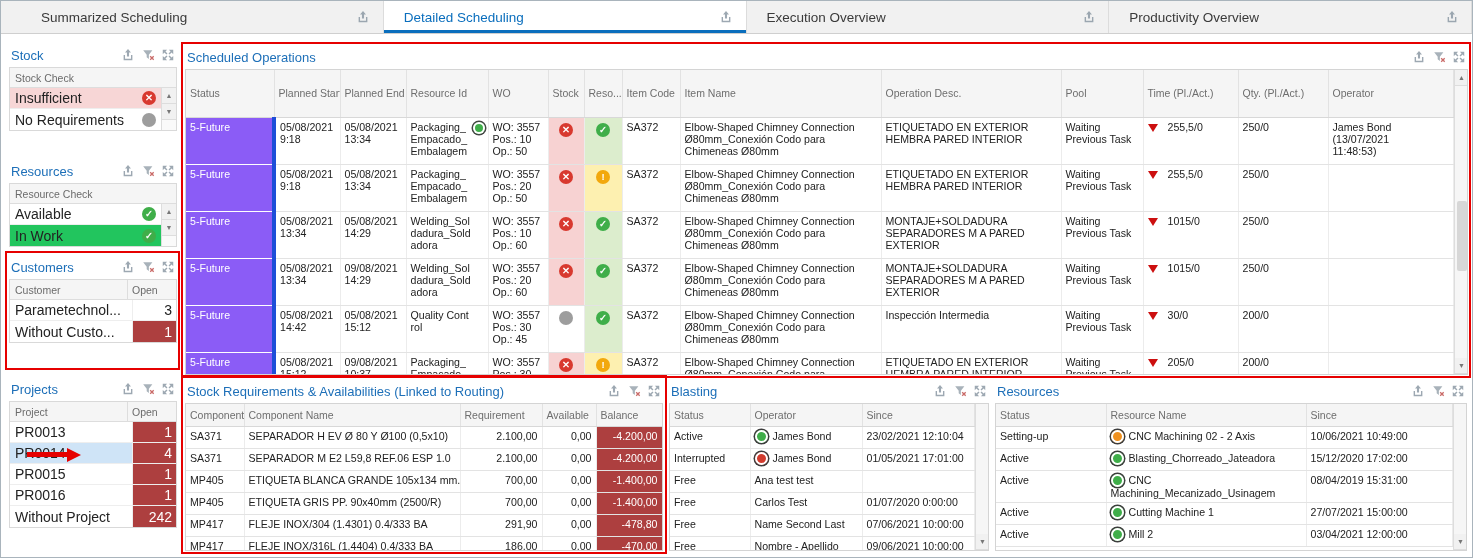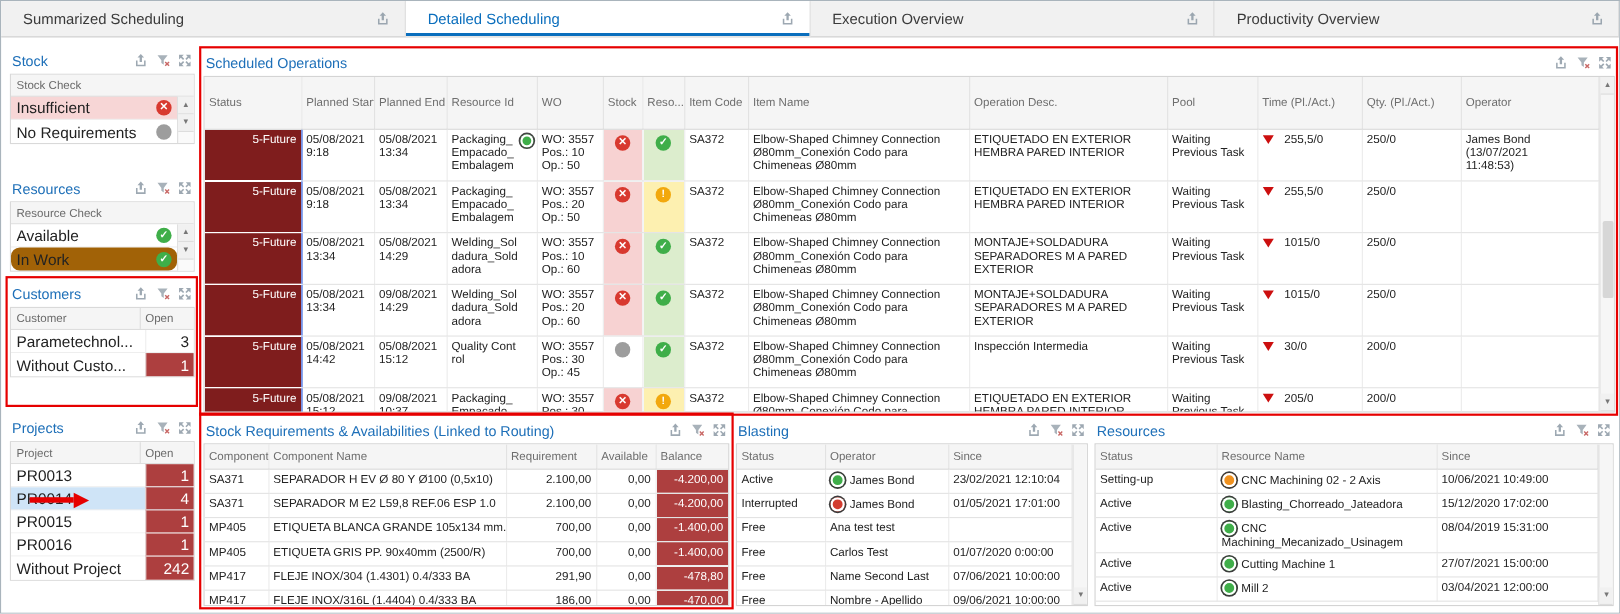--- a/index.html
+++ b/index.html
@@ -1,38 +1,38 @@
 <!DOCTYPE html>
 <html><head>
 <meta charset="utf-8">
 <style>
 *{margin:0;padding:0;box-sizing:border-box;}
 body{font-family:"Liberation Sans",sans-serif;background:#fff;}
 .app{position:relative;width:1473px;height:558px;border:1px solid #a9b4bc;background:#fff;overflow:hidden;font-size:11px;color:#222;}
-.tabbar{position:absolute;top:0;left:0;right:0;height:33px;display:flex;background:#f1f1f1;border-bottom:1px solid #cfcfcf;}
+.tabbar{position:absolute;top:0;left:0;right:0;height:33px;display:flex;background:#f1f1f1;border-bottom:1px solid #cfcfcf;padding-left:20px;}
 .tab{flex:1;display:flex;align-items:center;justify-content:space-between;padding:0 12px 0 20px;font-size:13.5px;color:#3a3a3a;border-right:1px solid #dcdcdc;cursor:default;}
 .tab.selected{background:#fff;color:#0a6ebd;box-shadow:inset 0 -3px 0 #0a6ebd;}
 .icon-slot{display:inline-flex;width:15px;height:15px;align-items:center;justify-content:center;opacity:.85;}
 .icon-slot svg{display:block;}
 .panel{position:absolute;}
 .panel-head{height:24px;display:flex;align-items:center;gap:6px;padding:0 2px;}
 .panel-title{font-size:13px;color:#1d6fb8;white-space:nowrap;}
 .panel-icons{margin-left:auto;display:flex;gap:5px;align-items:center;}
 .panel-body{height:calc(100% - 24px);}
 .mini-box{border:1px solid #d9d9d9;background:#fff;}
 .mini-header{height:20px;background:#f5f5f5;border-bottom:1px solid #ddd;color:#6b6b6b;font-size:10.5px;display:flex;align-items:center;padding:0 5px;}
 .mini-header .h2{margin-left:auto;width:44px;border-left:1px solid #ddd;padding-left:4px;height:100%;display:flex;align-items:center;}
 .mini-flex{display:flex;}
 .mini-rows{flex:1;min-width:0;}
 .mini-row{height:21px;display:flex;align-items:center;padding:0 5px;border-bottom:1px solid #eee;font-size:14px;background:#fff;}
 .mini-row:last-child{border-bottom:none;}
 .mini-row .lbl{flex:1;white-space:nowrap;overflow:hidden;}
 .mini-row.kv{padding-right:0;}
 .row-pink{background:#f7d6d6;}
-.row-green{background:#a16207;border-radius:8px;}
+.row-green{background:#22c55e;}
 .row-selected{background:#cfe4f7;}
 .open-cell{width:44px;align-self:stretch;display:flex;align-items:center;justify-content:flex-end;padding:0 4px;border-left:1px solid #eee;}
 .num-red{background:#ad3f3f;color:#fff;}
 .mini-scroll{width:15px;border-left:1px solid #ddd;background:#fafafa;display:flex;flex-direction:column;}
 .sbtn{height:16px;display:flex;align-items:center;justify-content:center;font-size:7px;color:#777;background:#f1f1f1;border-bottom:1px solid #ddd;}
 .dot{flex:0 0 auto;width:14px;height:14px;border-radius:50%;color:#fff;font-size:9.5px;line-height:14px;text-align:center;font-weight:bold;display:inline-block;}
 .dot.error{background:#d8392f;}
 .dot.ok{background:#3fae49;}
 .dot.warn{background:#f2a80d;}
 .dot.neutral{background:#9d9d9d;}
@@ -43,21 +43,21 @@
 table.grid{border-collapse:collapse;table-layout:fixed;align-self:flex-start;}
 .grid th{background:#f5f5f5;border-right:1px solid #e2e2e2;border-bottom:1px solid #d8d8d8;color:#6e6e6e;font-weight:normal;font-size:10.5px;text-align:left;padding:2px 4px;height:19px;white-space:nowrap;overflow:hidden;}
 .grid td{border-right:1px solid #ececec;border-bottom:1px solid #e3e3e3;padding:3px 4px;vertical-align:top;font-size:10.6px;overflow:hidden;}
 .pre{white-space:pre-line;}
 #sched-table tr{height:47px;}
 #sched-table{width:1267px;}
 #req-table{width:476px;}  #req-table tr{height:22px;} #req-table td{white-space:nowrap;}
 #ops-table{width:304px;}  #ops-table tr{height:22px;} #ops-table td{white-space:nowrap;}
 #res2-table{width:456px;} #res2-table tr{height:22px;} #res2-table td{white-space:nowrap;}
 #res2-table td.rname{white-space:normal;}
-td.c-status{background:#7f1d1d;color:#fff;border-bottom:1px solid #fff;border-right:1px solid #1d4ed8;text-align:right;}
+td.c-status{background:#8b5cf6;color:#fff;border-bottom:1px solid #fff;border-right:4px solid #1d4ed8;}
 td.c-res{position:relative;word-break:break-all;padding-right:16px;}
 .res-led{position:absolute;top:4px;right:3px;width:12px;height:12px;border-radius:50%;background:#3fae49;box-shadow:inset 0 0 0 2px #fff,0 0 0 1.5px #444;}
 td.c-ico{text-align:center;padding-top:5px;}
 td.bg-pink{background:#f7d2d2;}
 td.bg-green{background:#dcedcd;}
 td.bg-yellow{background:#fdf0b0;}
 .flag{display:inline-block;width:0;height:0;border-left:5px solid transparent;border-right:5px solid transparent;border-top:8px solid #cc0f0f;margin-right:10px;vertical-align:middle;}
 .num{text-align:right;}
 .led{display:inline-block;width:13px;height:13px;border-radius:50%;vertical-align:-3px;margin-right:5px;box-shadow:inset 0 0 0 2px #fff,0 0 0 1.5px #3c3c3c;}
 .vscroll{width:15px;background:#f6f6f6;border-left:1px solid #ddd;display:flex;flex-direction:column;flex:0 0 15px;}

